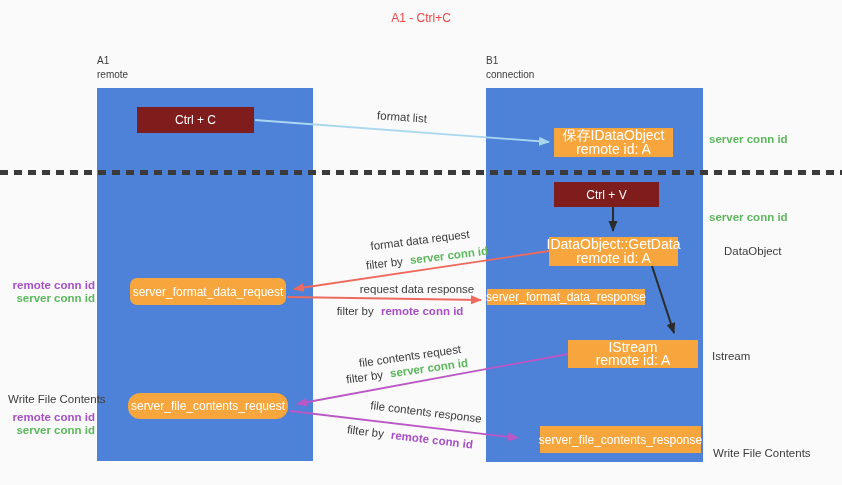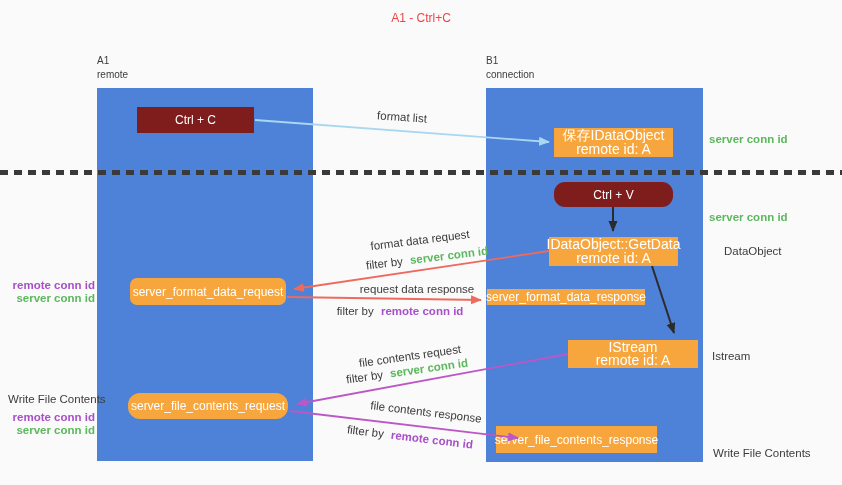--- a/index.html
+++ b/index.html
@@ -75,41 +75,41 @@
     <line x1="290" y1="411" x2="518" y2="438" stroke="#bb57c6" stroke-width="1.8" marker-end="url(#mk-mag)"></line>
   </svg>
 
   <div class="node green" style="left:137px;top:107px;width:117px;height:26px;">
     <span>Ctrl + C</span>
   </div>
   <div class="node orange two" style="left:554px;top:128px;width:119px;height:29px;">
     <div>保存IDataObject</div>
     <div>remote id: A</div>
   </div>
-  <div class="node green" style="left:554px;top:182px;width:119px;height:25px;border-radius:11px;">
+  <div class="node green" style="left:554px;top:182px;width:105px;height:25px;">
     <span>Ctrl + V</span>
   </div>
   <div class="node orange two" style="left:549px;top:237px;width:129px;height:29px;">
     <div>IDataObject::GetData</div>
     <div>remote id: A</div>
   </div>
   <div class="node orange" style="left:130px;top:278px;width:156px;height:27px;border-radius:7px;">
     <span>server_format_data_request</span>
   </div>
   <div class="node orange" style="left:487px;top:289px;width:158px;height:16px;">
     <span>server_format_data_response</span>
   </div>
   <div class="node orange two" style="left:568px;top:340px;width:130px;height:28px;">
     <div>IStream</div>
     <div>remote id: A</div>
   </div>
   <div class="node orange" style="left:128px;top:393px;width:160px;height:26px;border-radius:12px;">
     <span>server_file_contents_request</span>
   </div>
-  <div class="node orange" style="left:496px;top:426px;width:161px;height:27px;">
+  <div class="node orange" style="left:540px;top:426px;width:161px;height:27px;">
     <span>server_file_contents_response</span>
   </div>
 
   <div class="elabel" style="left:402px;top:117px;--rot:4deg;">
     <span>format list</span>
   </div>
 
   <div class="elabel" style="left:420px;top:240px;--rot:-7deg;">
     <span>format data request</span>
   </div>

